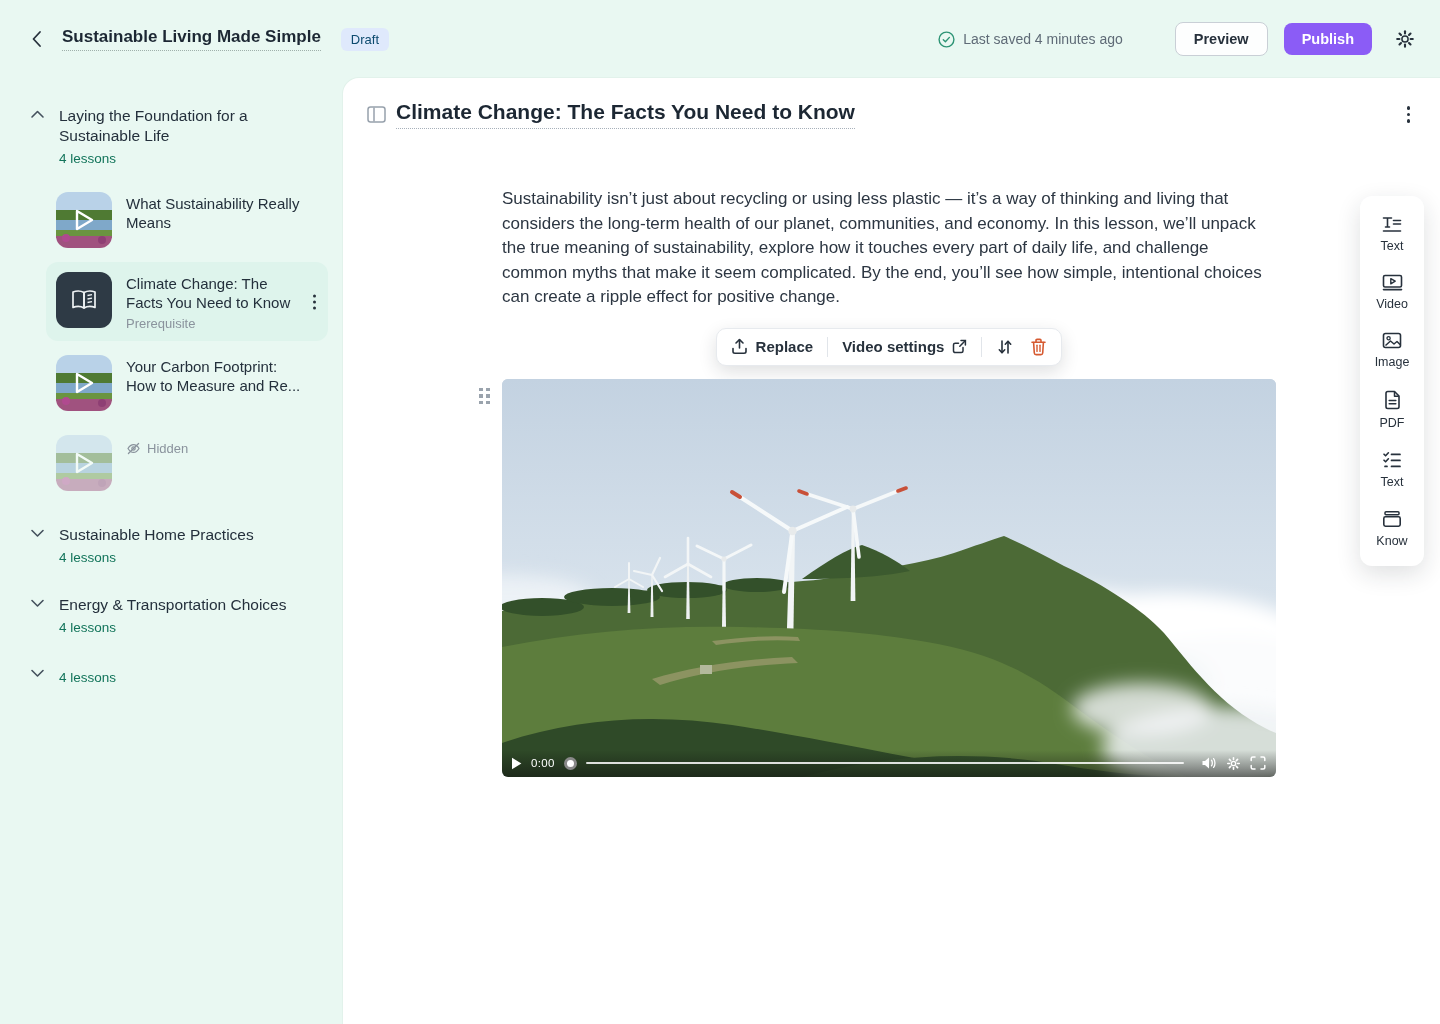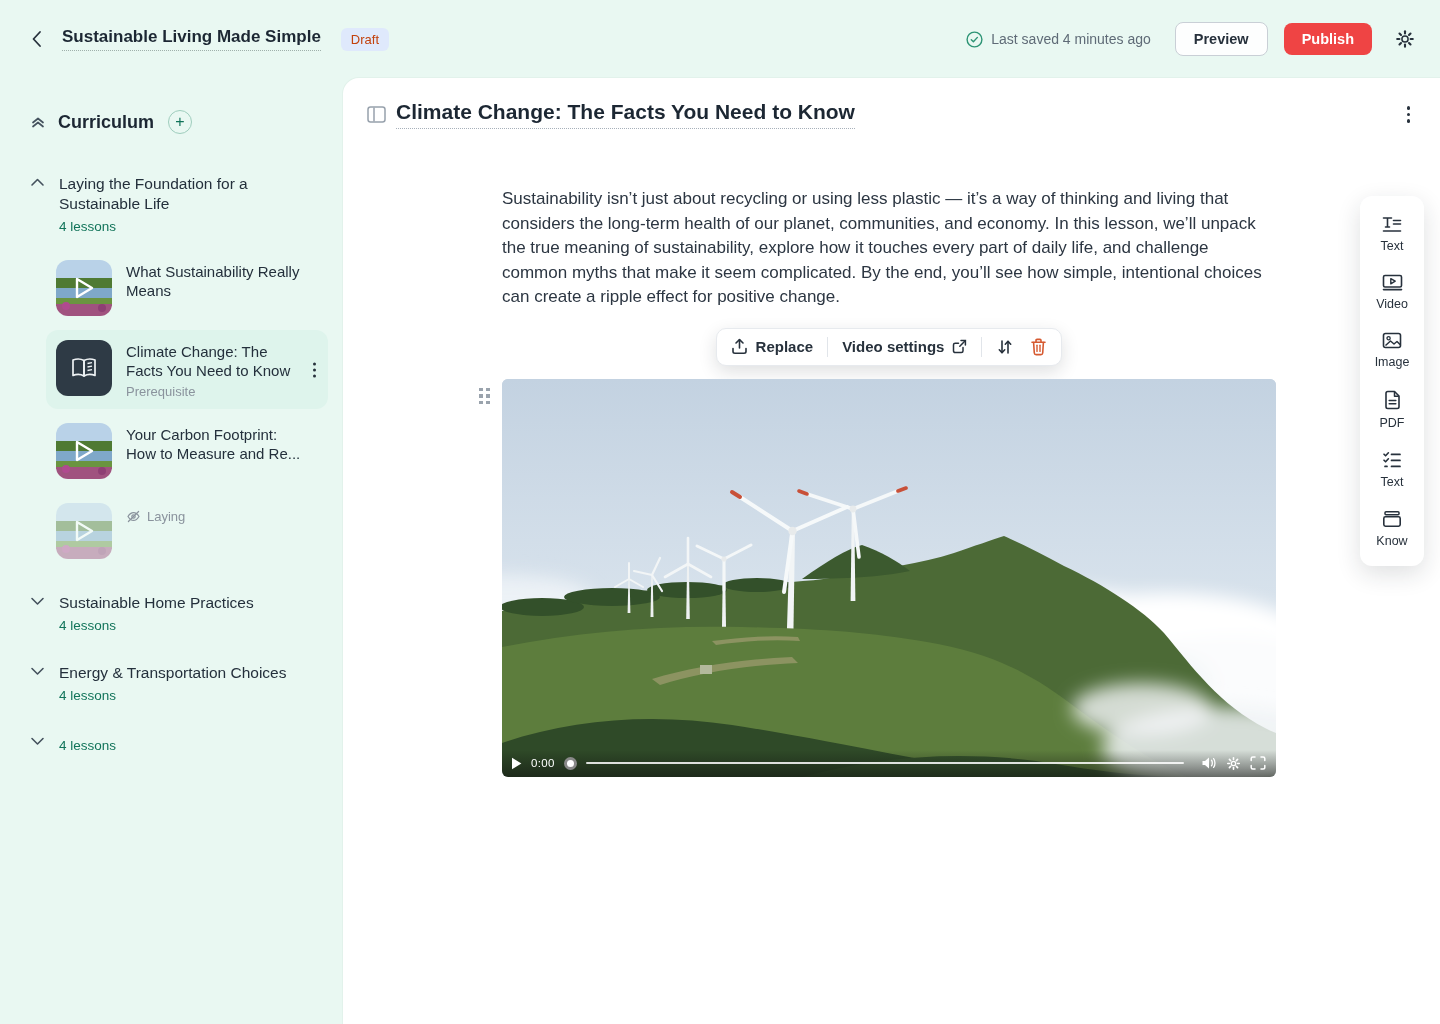--- a/index.html
+++ b/index.html
@@ -14,31 +14,31 @@
   .topbar {
     height:78px; display:flex; align-items:center;
     padding:0 24px 0 24px; gap:12px;
   }
   .back-btn { width:24px; height:24px; display:flex; align-items:center; justify-content:center; cursor:pointer; background:none; border:none; margin-right:2px; }
   .course-title {
     font-size:17px; font-weight:700; color:#1c2733;
     border-bottom:1.5px dotted #9fb0ab; padding-bottom:3px; cursor:text;
   }
   .badge-draft {
-    margin-left:8px; background:#dfe9fc; color:#c2410c;
+    margin-left:8px; background:#dfe9fc; color:#0c4a6e;
     font-size:13px; font-weight:500; padding:4px 10px; border-radius:6px;
   }
   .topbar-spacer { flex:1; }
   .saved { display:flex; align-items:center; gap:8px; color:#5f6b77; font-size:14px; margin-right:12px; }
   .btn {
     font-family:inherit; font-size:14.5px; font-weight:600; cursor:pointer;
-    border-radius:8px; padding:9px 18px; line-height:1;
+    border-radius:8px; padding:9px 18px; line-height:1;margin-left:28px;
   }
   .btn-preview { background:#fdfefe; color:#27313c; border:1px solid #c9cfd6; }
-  .btn-publish { background:#ef4444; color:#fff; border:none; margin-left:4px; }
+  .btn-publish { background:#8b5cf6; color:#fff; border:none; margin-left:4px; }
   .gear-btn { background:none; border:none; cursor:pointer; margin-left:10px; display:flex; align-items:center; }
 
   
   .content { display:flex; height:946px; }
 
   
   .sidebar { width:343px; flex:0 0 343px; padding:18px 8px 0 0; overflow:hidden; }
   .curriculum-header { display:flex; align-items:center; margin:14px 0 30px 30px; gap:12px; }
   .curriculum-title { font-size:18px; font-weight:700; color:#1c2733; }
   .add-circle {
@@ -184,32 +184,20 @@
             <line x1="15" y1="7" x2="16.5" y2="5.5"></line>
         </g>
       </svg>
     </span>
   </button>
 </div>
 
 <div class="content">
 
   <div class="sidebar">
-    <div class="curriculum-header">
-      <span>
-        <svg width="16" height="16" viewBox="0 0 16 16">
-            <path d="M3 8.5 L8 4.5 L13 8.5" fill="none" stroke="#45525e" stroke-width="1.7" stroke-linecap="round" stroke-linejoin="round"></path>
-            <path d="M3 12.5 L8 8.5 L13 12.5" fill="none" stroke="#45525e" stroke-width="1.7" stroke-linecap="round" stroke-linejoin="round"></path>
-          </svg>
-      </span>
-      <span class="curriculum-title">Curriculum</span>
-      <button class="add-circle">
-        <span>+</span>
-      </button>
-    </div>
 
     <div class="section">
       <div class="section-head">
         <span class="section-chevron">
           <svg width="15" height="10" viewBox="0 0 15 10">
               <path d="M2 8 L7.5 2.5 L13 8" fill="none" stroke="#45525e" stroke-width="1.6" stroke-linecap="round" stroke-linejoin="round"></path>
             </svg>
         </span>
         <div class="section-titlewrap">
           <div class="section-title">Laying the Foundation for a Sustainable Life</div>
@@ -303,21 +291,21 @@
           </div>
           <div class="lesson-body">
             <div class="lesson-meta">
               <span>
                 <svg width="15" height="13" viewBox="0 0 15 13">
                   <path d="M2 6.5 C3.6 3.8 5.5 2.6 7.5 2.6 C9.5 2.6 11.4 3.8 13 6.5 C11.4 9.2 9.5 10.4 7.5 10.4 C5.5 10.4 3.6 9.2 2 6.5 Z" fill="none" stroke="#8a939d" stroke-width="1.2"></path>
                   <circle cx="7.5" cy="6.5" r="1.7" fill="none" stroke="#8a939d" stroke-width="1.2"></circle>
                   <line x1="2.4" y1="11.5" x2="12.6" y2="1.5" stroke="#8a939d" stroke-width="1.2" stroke-linecap="round"></line>
                 </svg>
               </span>
-              <span>Laying</span>
+              <span>Hidden</span>
             </div>
           </div>
         </div>
       </div>
     </div>
 
     <div class="section">
       <div class="section-head">
         <span class="section-chevron">
           <svg width="15" height="10" viewBox="0 0 15 10">

